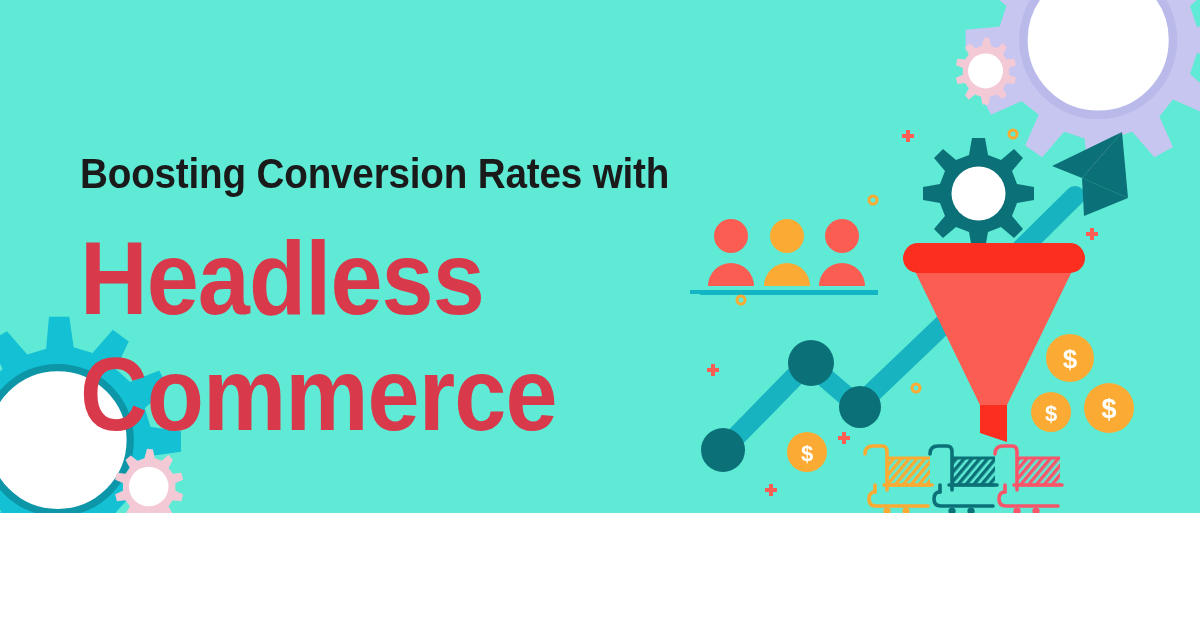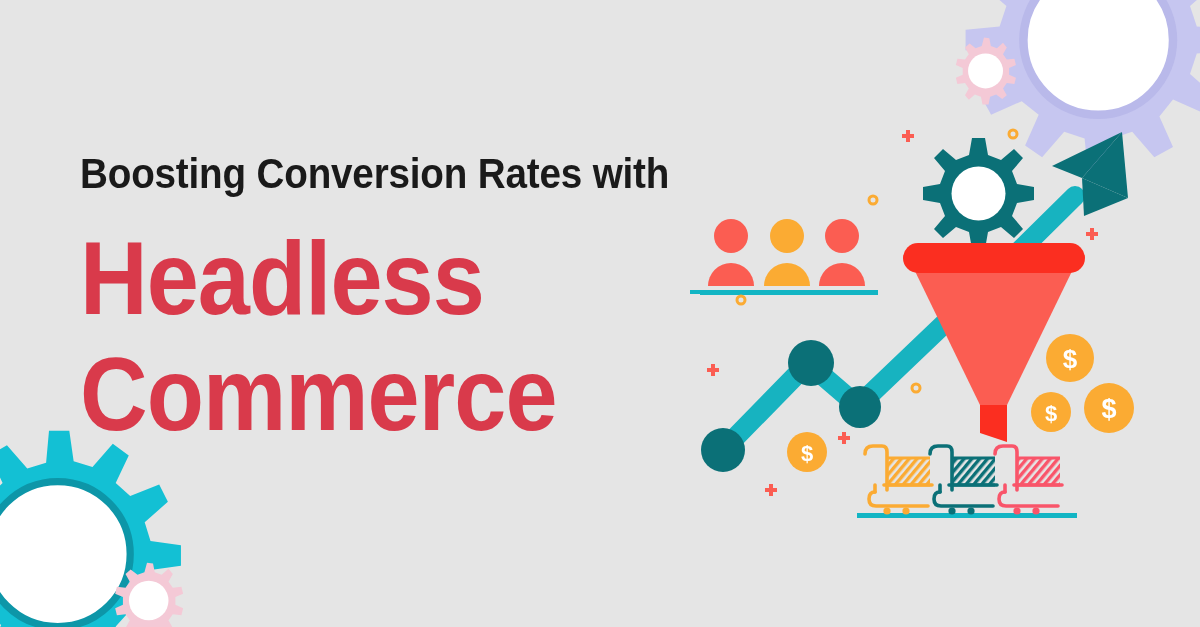--- a/index.html
+++ b/index.html
@@ -7,22 +7,22 @@
     margin: 0;
     padding: 0;
     background: #ffffff;
   }
   body {
     font-family: "Liberation Sans", sans-serif;
   }
   #banner {
     position: relative;
     width: 1200px;
-    height: 627px;
-    background: #e5e5e5;
+    height: 513px;
+    background: #5eead4;
     overflow: hidden;
   }
 
   
   .deco-gear {
     position: absolute;
     pointer-events: none;
   }
   #gear-lavender-tr { top: -96px; right: -58px; }
   #gear-pink-tr     { top: 36px;  right: 178px; }

